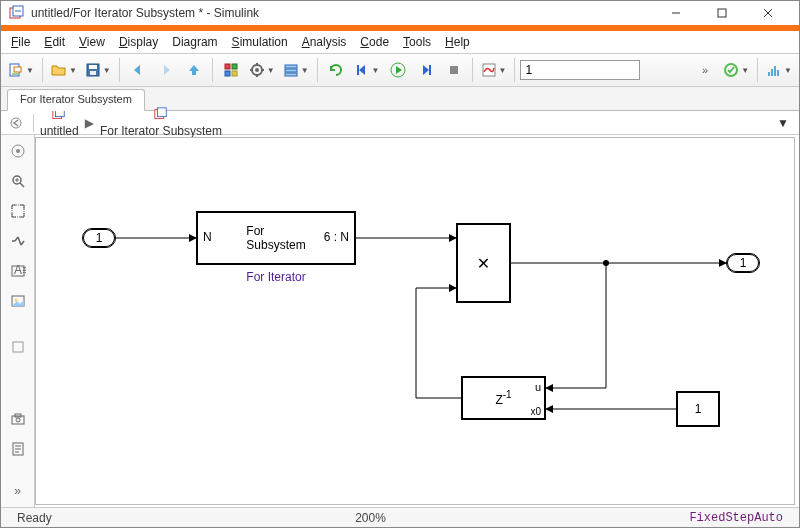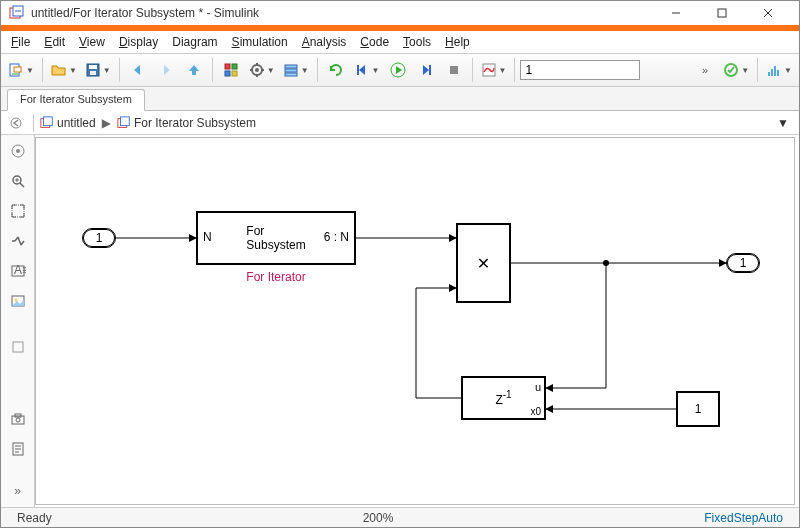--- a/index.html
+++ b/index.html
@@ -26,46 +26,46 @@
   .dd-arrow { font-size: 8px; color: #555; margin-left: 2px; }
   .timebox { width: 120px; height: 20px; border: 1px solid #999; background: #fff; padding: 0 4px; display:flex; align-items:center; }
   .spacer { flex: 1; }
 
   
   .tabstrip { height: 24px; background: #f4f4f4; border-bottom: 1px solid #bbb; display: flex; align-items: flex-end; padding: 0 6px; }
   .tab { height: 22px; padding: 3px 12px; background: #fff; border: 1px solid #bbb; border-bottom: 1px solid #fff; border-radius: 3px 3px 0 0; font-size: 11px; color: #333; position: relative; top: 1px; }
 
   
   .crumbbar { height: 24px; border-bottom: 1px solid #ccc; display: flex; align-items: center; padding: 0 4px; gap: 6px; color: #333; }
-  .crumbbar .crumb { display: flex; align-items: center; gap: 3px; }
+  .crumbbar .crumb { display: flex; align-items: center; gap: 3px; flex-direction: column; }
   .crumbbar .sep { color: #666; }
   .crumbbar .right { margin-left: auto; color: #333; padding-right: 6px; }
 
   
   .mainrow { position: absolute; top: 134px; bottom: 20px; left: 0; right: 0; display: flex; }
   .palette { width: 34px; background: #f9f9f9; border-right: 1px solid #ccc; display: flex; flex-direction: column; align-items: center; padding: 4px 0; gap: 6px; }
   .palette .pbtn { width: 24px; height: 24px; display: flex; align-items: center; justify-content: center; border: 1px solid transparent; border-radius: 2px; }
   .palette .pgap { flex: 1; }
   .palette svg { width: 16px; height: 16px; }
 
   .canvas-wrap { flex: 1; position: relative; background: #fff; border: 1px solid #bbb; margin: 2px 4px 2px 0; overflow: hidden; }
   .canvas { position: absolute; inset: 0; }
 
   
   .statusbar { position: absolute; bottom: 0; left: 0; right: 0; height: 20px; border-top: 1px solid #ccc; background: #f6f6f6; display: flex; align-items: center; padding: 0 16px; font-size: 11px; color: #444; }
   .statusbar .sgrow { flex: 1; }
   .statusbar .zoom { width: 100px; text-align: center; }
-  .statusbar .solver { color: #0369a1; }
+  .statusbar .solver { color: #701a75; font-family: Liberation Mono, monospace; }
 
   
   .blk { position: absolute; border: 1px solid #000; background: #fff; display: flex; align-items: center; justify-content: center; font-size: 13px; }
   .blk.thick { border-width: 1px; box-shadow: 0 0 0 1px #000 inset; }
   .blk .lbl { text-align: left; line-height: 1.2; }
   .portlabel { position: absolute; font-size: 12px; }
-  .blklabel { position: absolute; font-size: 12px; color: #be185d; text-align: center; }
+  .blklabel { position: absolute; font-size: 12px; color: #4c1d95; text-align: center; }
 
   .roundport { position: absolute; border: 1px solid #000; border-radius: 10px; background: #fff; width: 34px; height: 20px; display: flex; align-items: center; justify-content: center; font-size: 12px; box-shadow: 0 0 0 1px #000 inset;}
 
   svg.wires { position: absolute; inset: 0; width: 100%; height: 100%; }
 
   .icon-sim { display:inline-block; width:14px; height:14px; }
 </style>
 </head>
 <body>
 

